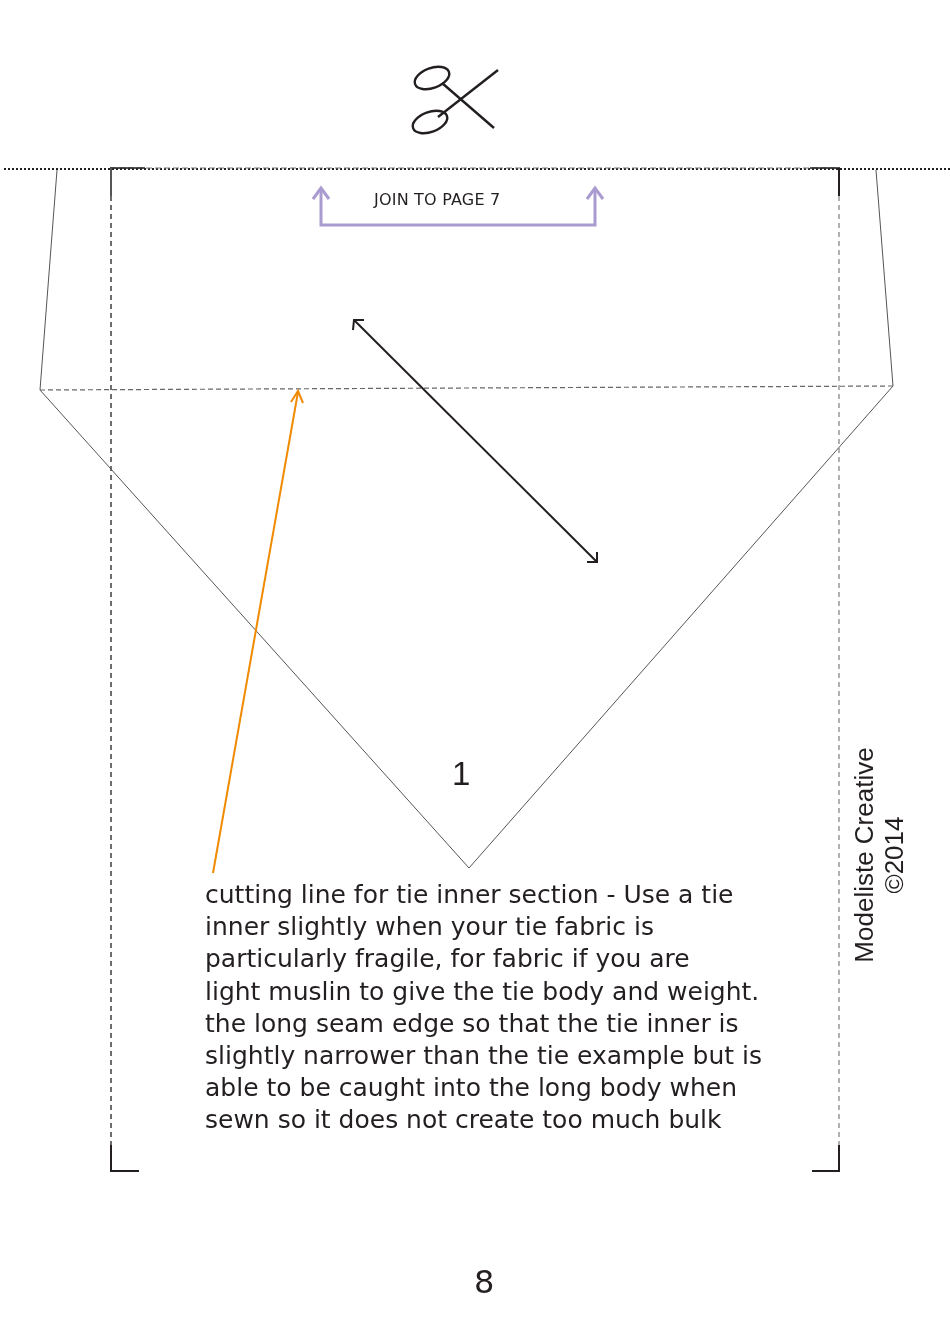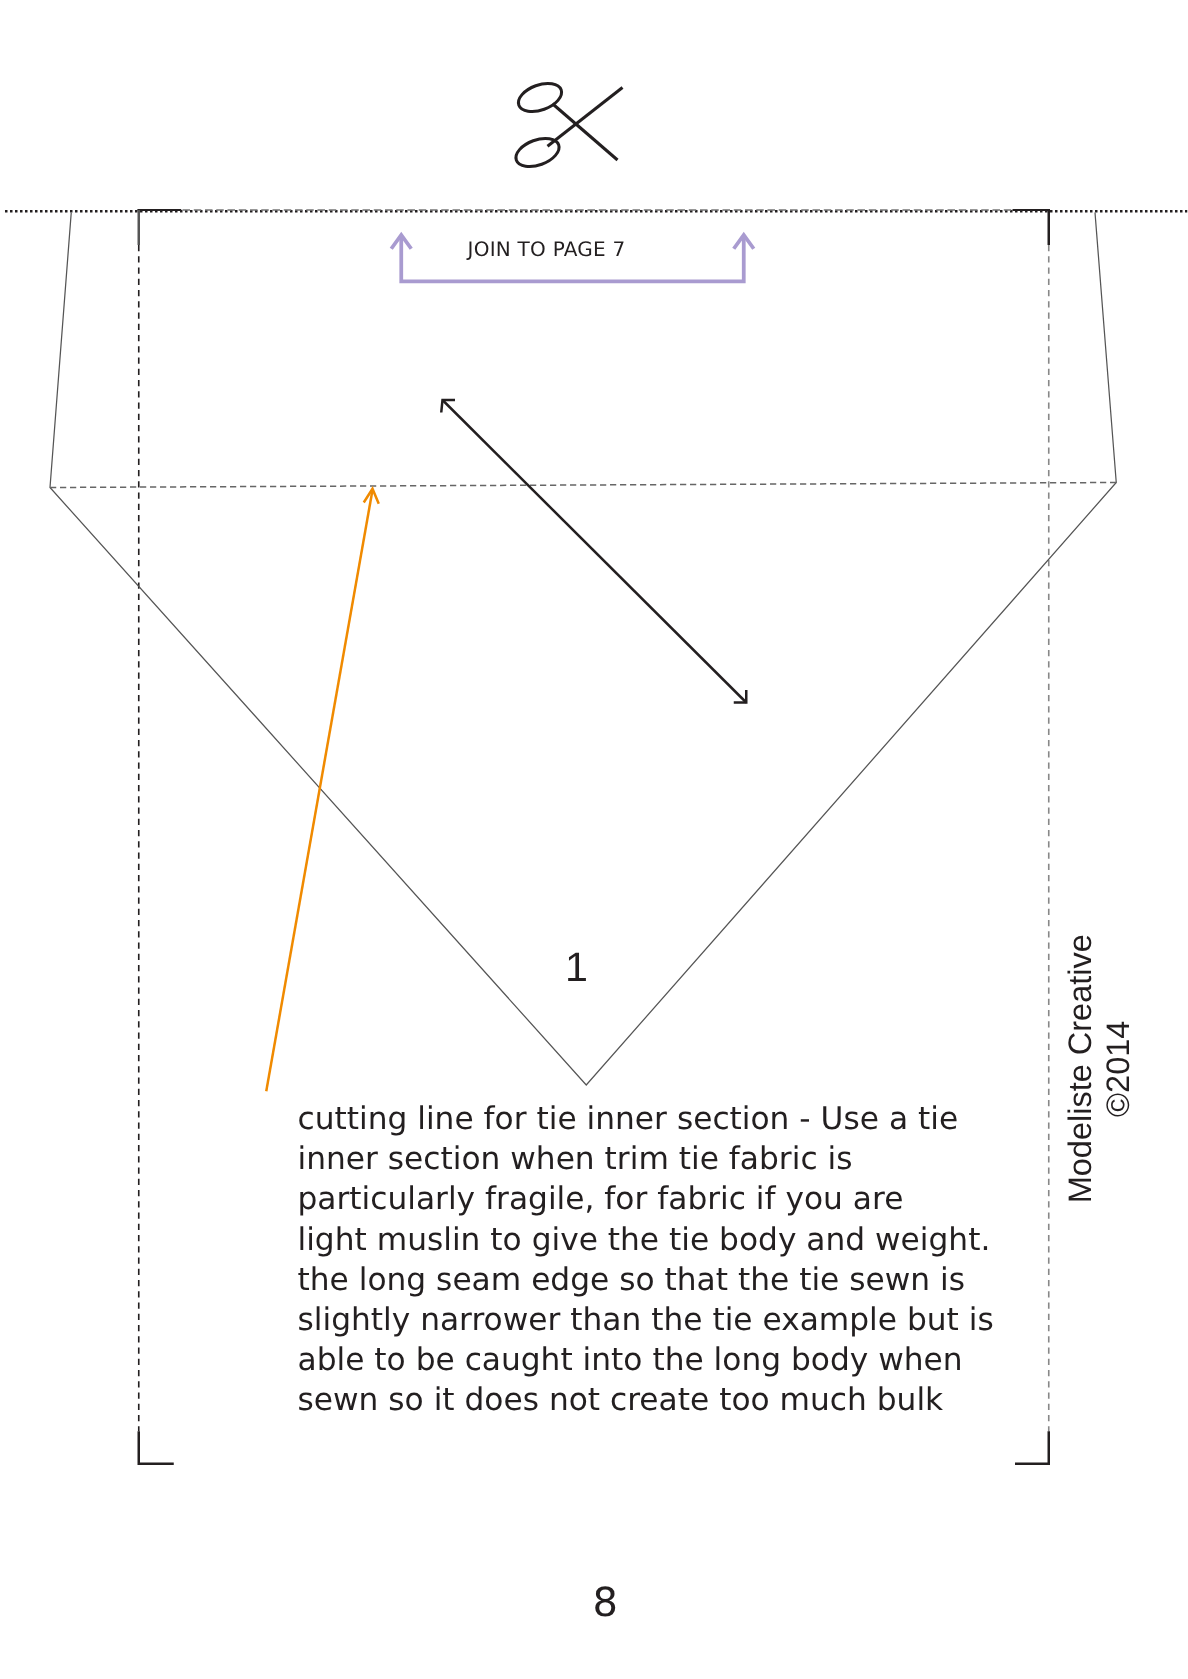--- a/index.html
+++ b/index.html
@@ -5,21 +5,21 @@
     html, body { margin: 0; padding: 0; background: #ffffff; }
     body { width: 950px; height: 1343px; position: relative; overflow: hidden;
            font-family: "DejaVu Sans", sans-serif; color: #231f20; }
     svg.pattern { position: absolute; left: 0; top: 0; }
     .join-label { position: absolute; left: 374px; top: 190px; font-size: 16px;
                   letter-spacing: 0.2px; color: #231f20; white-space: nowrap; text-align: center; }
     .piece-number { position: absolute; left: 452px; top: 755px; font-family: "Liberation Sans", sans-serif;
                     font-size: 33px; color: #231f20; }
     .note { position: absolute; left: 205px; top: 879px; width: 640px; font-size: 25px;
             line-height: 32.2px; color: #231f20; }
-    .note div { white-space: nowrap; margin-left: 33px; }
+    .note div { white-space: nowrap; }
     .credit { position: absolute; left: 849px; top: 975px; transform-origin: 0 0; transform: rotate(-90deg);
               font-family: "Liberation Sans", sans-serif; font-size: 26px; line-height: 30px;
               color: #231f20; text-align: center; width: 240px; }
     .page-number { position: absolute; left: 474px; top: 1263px; font-size: 32px; color: #231f20; }
   </style>
 </head>
 <body>
 
 <svg class="pattern" width="950" height="1343" viewBox="0 0 950 1343">
 
@@ -66,24 +66,24 @@
     <polyline points="291,402 298,391 303,403"></polyline>
   </g>
 </svg>
 
 <div class="join-label">JOIN TO PAGE 7</div>
 
 <div class="piece-number">1</div>
 
 <div class="note">
   <div>cutting line for tie inner section - Use a tie</div>
-  <div>inner section when trim tie fabric is</div>
+  <div>inner slightly when your tie fabric is</div>
   <div>particularly fragile, for fabric if you are</div>
   <div>light muslin to give the tie body and weight.</div>
-  <div>the long seam edge so that the tie sewn is</div>
+  <div>the long seam edge so that the tie inner is</div>
   <div>slightly narrower than the tie example but is</div>
   <div>able to be caught into the long body when</div>
   <div>sewn so it does not create too much bulk</div>
 </div>
 
 <div class="credit">
   <div>Modeliste Creative</div>
   <div>©2014</div>
 </div>
 

